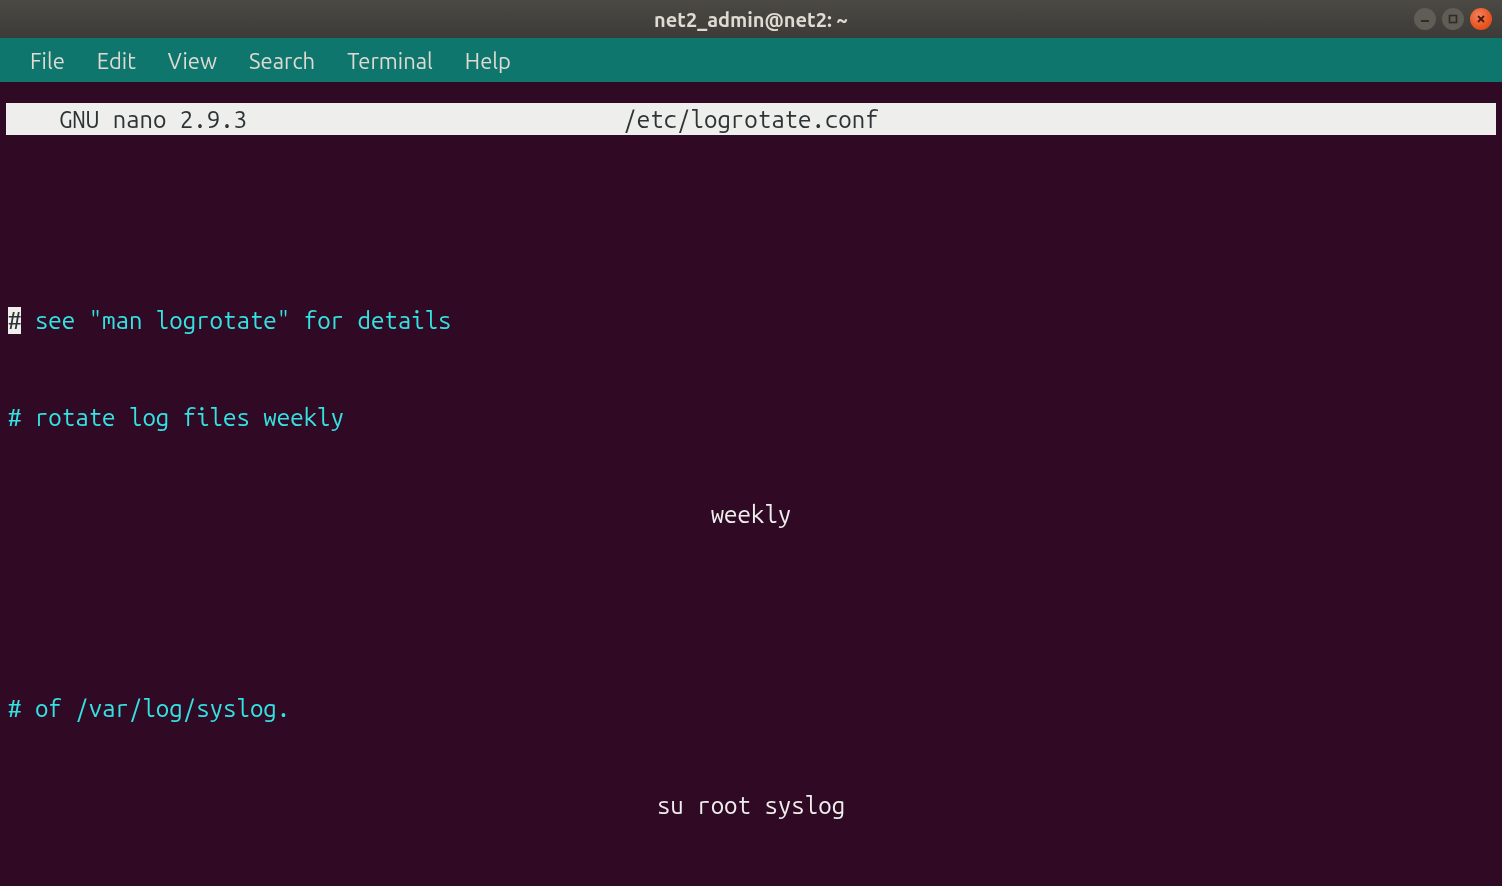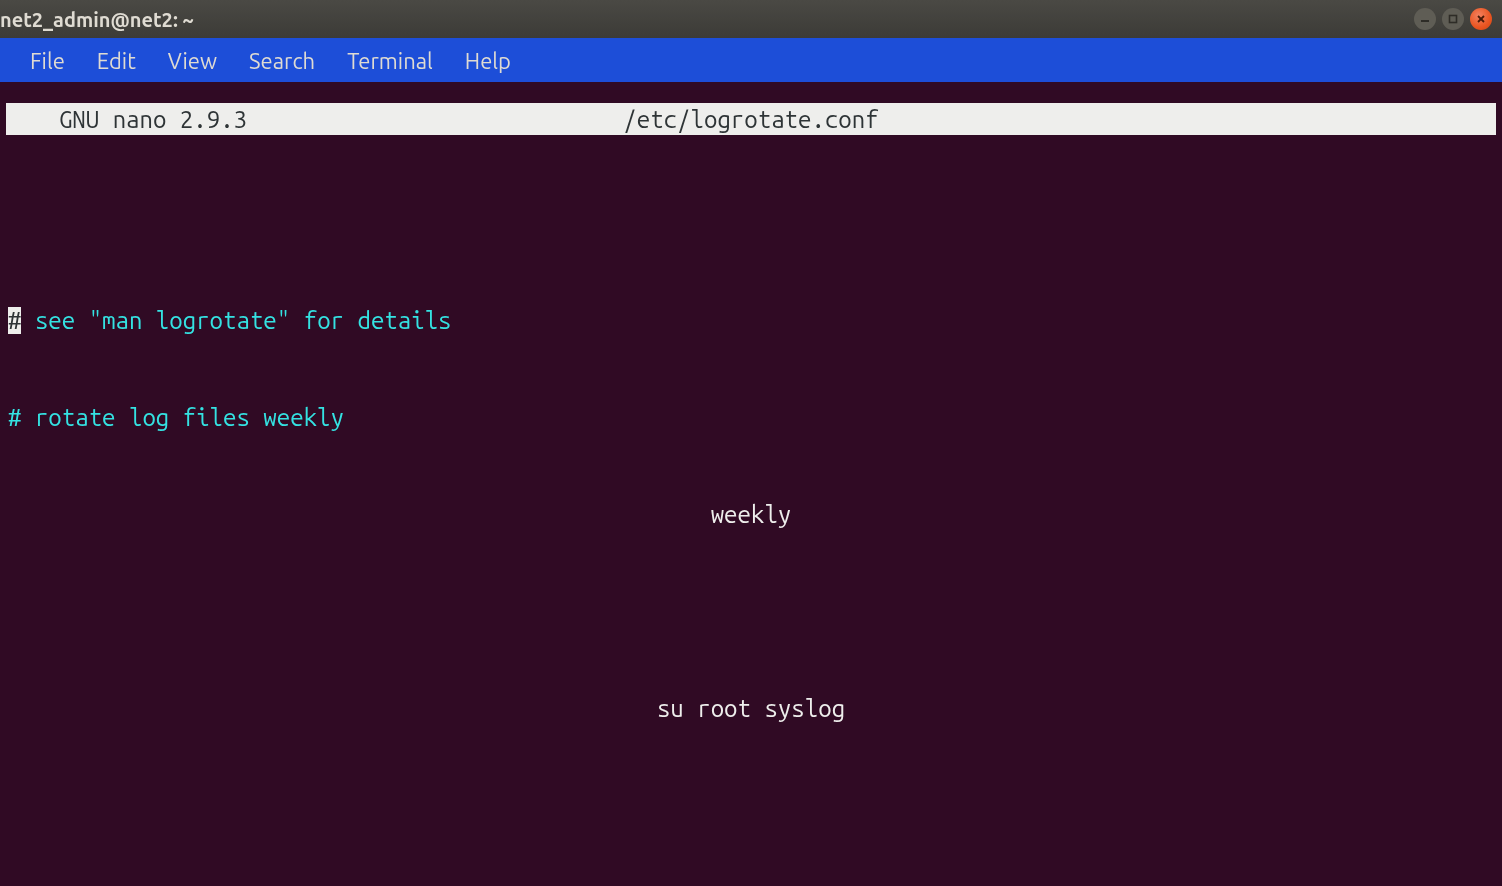--- a/index.html
+++ b/index.html
@@ -9,20 +9,21 @@
       width: 1502px;
       height: 886px;
       overflow: hidden;
     }
     .titlebar {
       background: #3c3b37;
       background: linear-gradient(to bottom, #4a4944, #3c3b37);
       height: 38px;
       display: flex;
       align-items: center;
+      justify-content: center;
       position: relative;
     }
     .title {
       color: #dfdbd2;
       font-family: "Ubuntu", sans-serif;
       font-weight: bold;
       font-size: 20px;
     }
     .window-controls {
       position: absolute;
@@ -44,21 +45,21 @@
     .win-min, .win-max {
       background: #5f5d55;
       color: #2e2c27;
     }
     .win-close {
       background: #e95420;
       color: #4a1a08;
       background: radial-gradient(circle at 40% 35%, #f38260, #e95420 60%, #c94416);
     }
     .menubar {
-      background: #1d4ed8;
+      background: #0f766e;
       height: 44px;
       display: flex;
       align-items: center;
       padding-left: 14px;
       gap: 0;
     }
     .menu-item {
       color: #dfdbd2;
       font-family: "Ubuntu", sans-serif;
       font-size: 22px;
@@ -136,20 +137,21 @@
   <span class="nano-version">  GNU nano 2.9.3</span>
   <span class="nano-filename">/etc/logrotate.conf</span>
 </div>
 
 <div class="editor">
   <div class="blank"></div>
   <div><span class="cursor-bg">#</span><span class="comment"> see "man logrotate" for details</span></div>
   <div class="comment"># rotate log files weekly</div>
   <div class="plain">weekly</div>
   <div class="blank"></div>
+  <div class="comment"># of /var/log/syslog.</div>
   <div class="plain">su root syslog</div>
   
   
   
   
   
   
   
   
   

